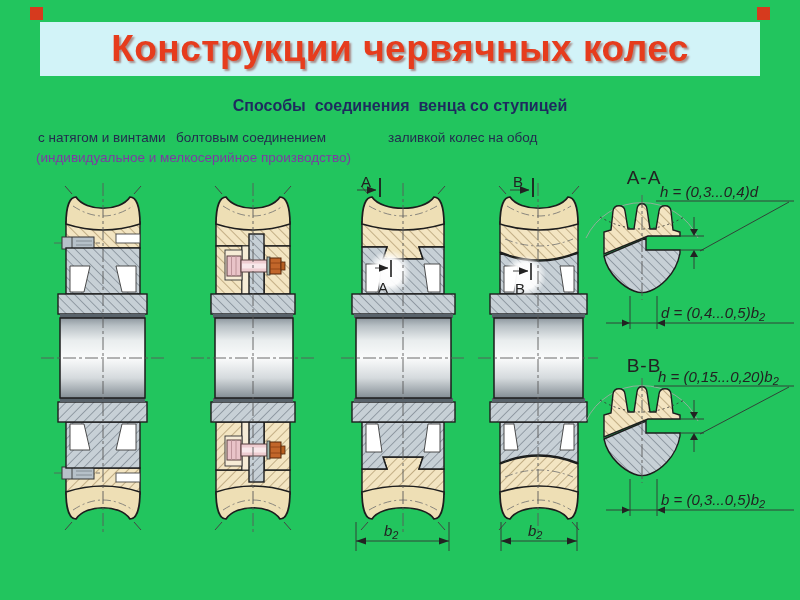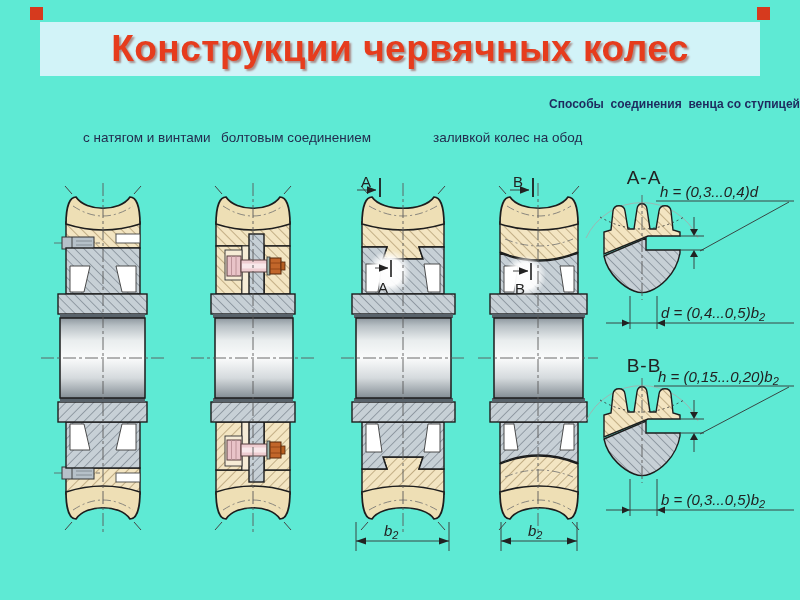--- a/index.html
+++ b/index.html
@@ -1,27 +1,27 @@
 <!DOCTYPE html>
 <html><head>
 <meta charset="utf-8">
 <style>
   html,body{margin:0;padding:0;background:#fff;}
-  .slide{position:relative;width:800px;height:600px;background:#5eead4;overflow:hidden;
+  .slide{position:relative;width:800px;height:600px;background:#22c55e;overflow:hidden;
          font-family:"Liberation Sans",sans-serif;}
   .corner-sq{position:absolute;width:13px;height:13px;background:#d63a1e;top:7px;}
   .corner-sq.left{left:30px}
   .corner-sq.right{left:757px}
   .banner{position:absolute;left:40px;top:22px;width:720px;height:54px;background:#d2f3f8;
           display:flex;align-items:center;justify-content:center;}
   .title{font-size:37px;font-weight:bold;color:#e63c1d;letter-spacing:.5px;
          text-shadow:2px 2px 2px rgba(120,20,8,.45);white-space:pre;}
-  .subtitle{position:absolute;top:97px;left:0;width:800px;text-align:right;
-            font-size:12px;font-weight:bold;color:#1e2a5e;white-space:pre;}
-  .mlabel{position:absolute;top:130px;font-size:13.5px;color:#232c4e;white-space:pre;margin-left:45px;}
+  .subtitle{position:absolute;top:97px;left:0;width:800px;text-align:center;
+            font-size:16px;font-weight:bold;color:#1e2a5e;white-space:pre;}
+  .mlabel{position:absolute;top:130px;font-size:13.5px;color:#232c4e;white-space:pre;}
   .plabel{position:absolute;top:150px;font-size:13.5px;color:#7d3aa3;white-space:pre;}
   svg.draw{position:absolute;left:0;top:0;}
   
   .tan{fill:url(#pt);stroke:#1d1d1d;stroke-width:1.4;}
   .gray{fill:url(#pg);stroke:#1d1d1d;stroke-width:1.4;}
   .cres{fill:#eedfb5;stroke:#1d1d1d;stroke-width:1.7;}
   .cut{fill:#ffffff;stroke:#3a3a3a;stroke-width:.9;}
   .dband{fill:#58626a;}
   .cylfill{fill:url(#cyl);stroke:#1d1d1d;stroke-width:1.5;}
   .cl{stroke:#5a5a5a;stroke-width:.9;stroke-dasharray:13 3 3 3;fill:none;}
@@ -44,20 +44,21 @@
 
   <div class="banner">
     <span class="title">Конструкции червячных колес</span>
   </div>
 
   <div class="subtitle">Способы  соединения  венца со ступицей</div>
 
   <div class="mlabel" style="left:38px">с натягом и винтами</div>
   <div class="mlabel" style="left:176px">болтовым соединением</div>
   <div class="mlabel" style="left:388px">заливкой колес на обод</div>
+  <div class="plabel" style="left:36px">(индивидуальное и мелкосерийное производство)</div>
 
   <svg class="draw" width="800" height="600" viewBox="0 0 800 600">
     <defs>
       <pattern id="pt" width="7" height="7" patternUnits="userSpaceOnUse" patternTransform="rotate(-45)">
         <rect width="7" height="7" fill="#f3e5c2"></rect>
         <line x1="0" y1="0" x2="0" y2="7" stroke="#9a8152" stroke-width="1.1"></line>
       </pattern>
       <pattern id="pg" width="6.5" height="6.5" patternUnits="userSpaceOnUse" patternTransform="rotate(-45)">
         <rect width="6.5" height="6.5" fill="#c7d0d6"></rect>
         <line x1="0" y1="0" x2="0" y2="6.5" stroke="#5c6873" stroke-width="1"></line>

